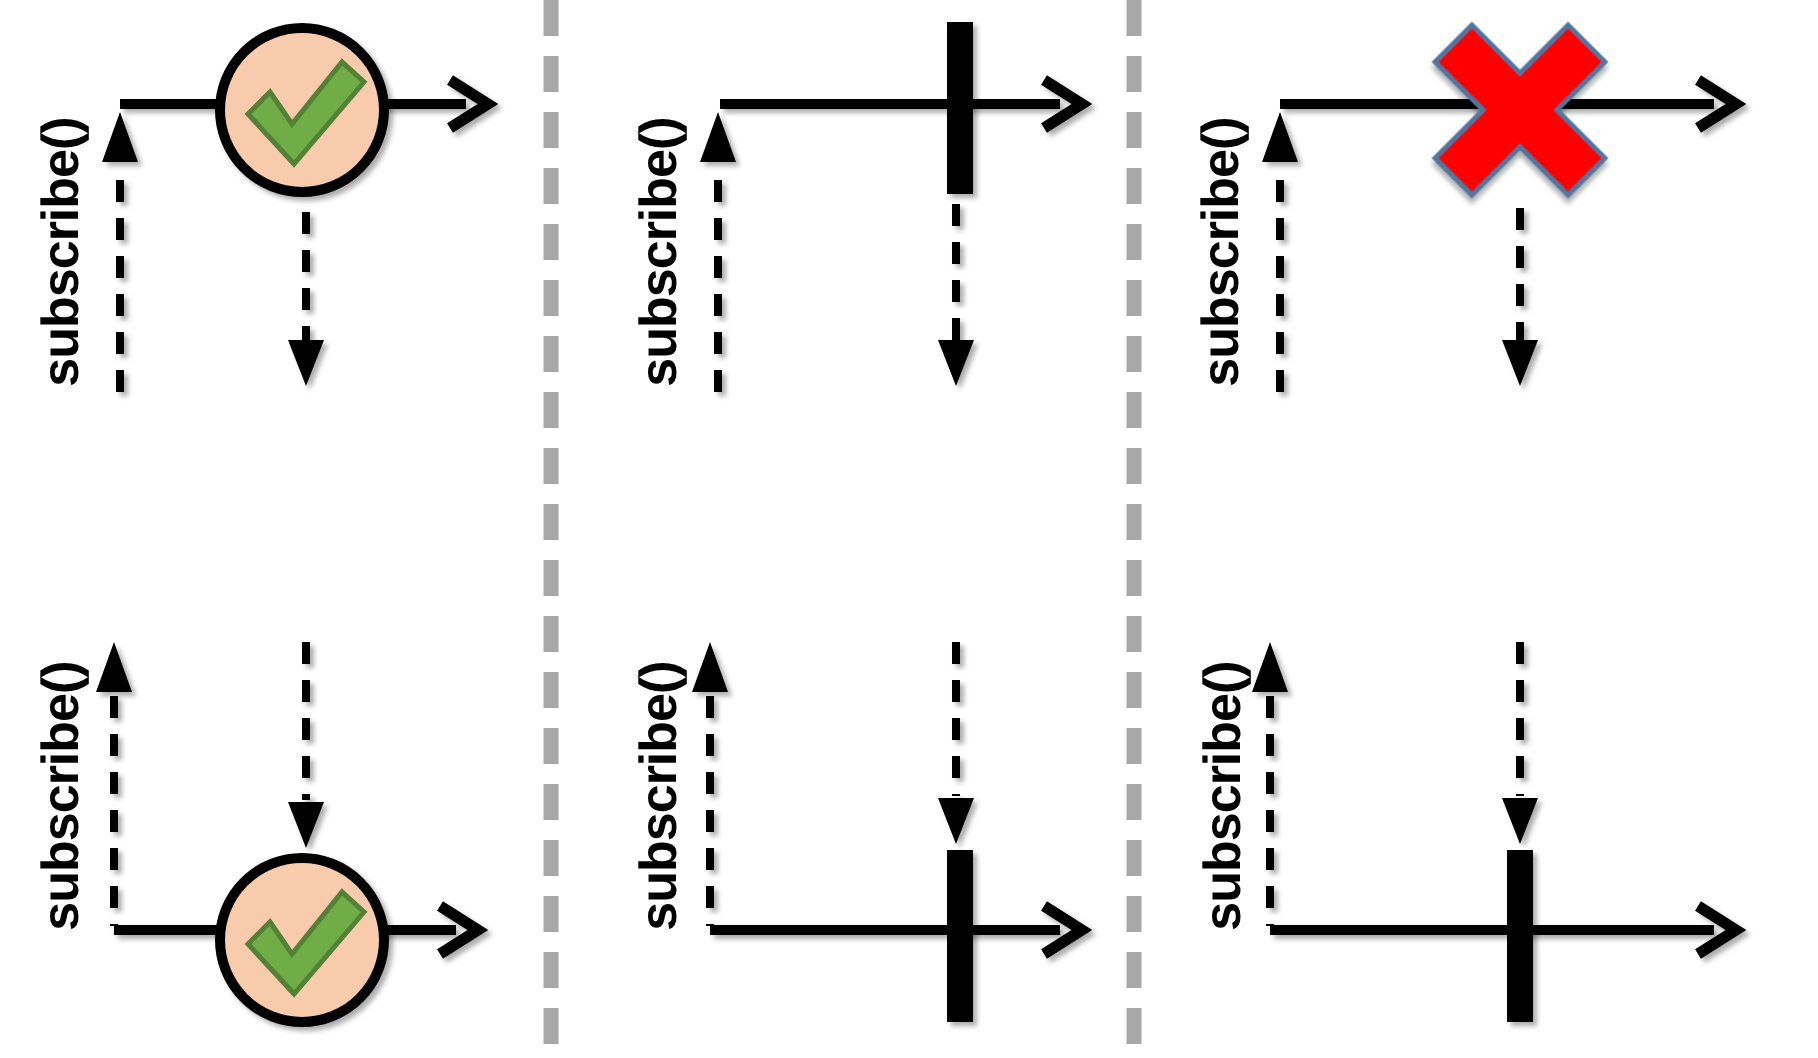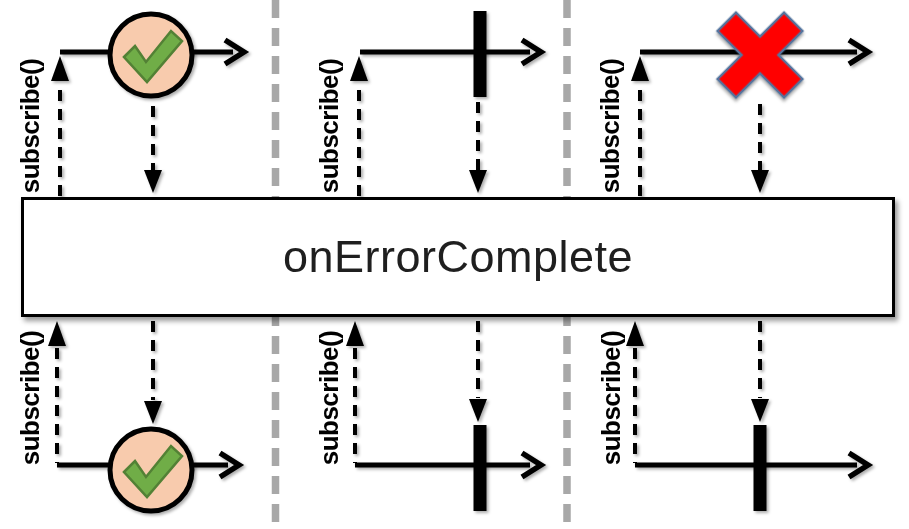--- a/index.html
+++ b/index.html
@@ -133,23 +133,20 @@
       <line class="tl" x1="635" y1="465" x2="857" y2="465"></line>
       <path class="chev" d="M849,453 L868,465 L849,477"></path>
     </g>
     <g class="shadow">
       <line class="dash" x1="760" y1="321" x2="760" y2="398"></line>
       <polygon class="tri" points="760,422 751,399 769,399"></polygon>
     </g>
     <use href="#cbar" transform="translate(760,468)" class="shadow"></use>
   </svg>
 
-  <div class="op-box">
-    <span>onErrorComplete</span>
-  </div>
 
   <div class="sub-label lbl-tl">subscribe()</div>
   <div class="sub-label lbl-tm">subscribe()</div>
   <div class="sub-label lbl-tr">subscribe()</div>
   <div class="sub-label lbl-bl">subscribe()</div>
   <div class="sub-label lbl-bm">subscribe()</div>
   <div class="sub-label lbl-br">subscribe()</div>
 
 </div>
 

